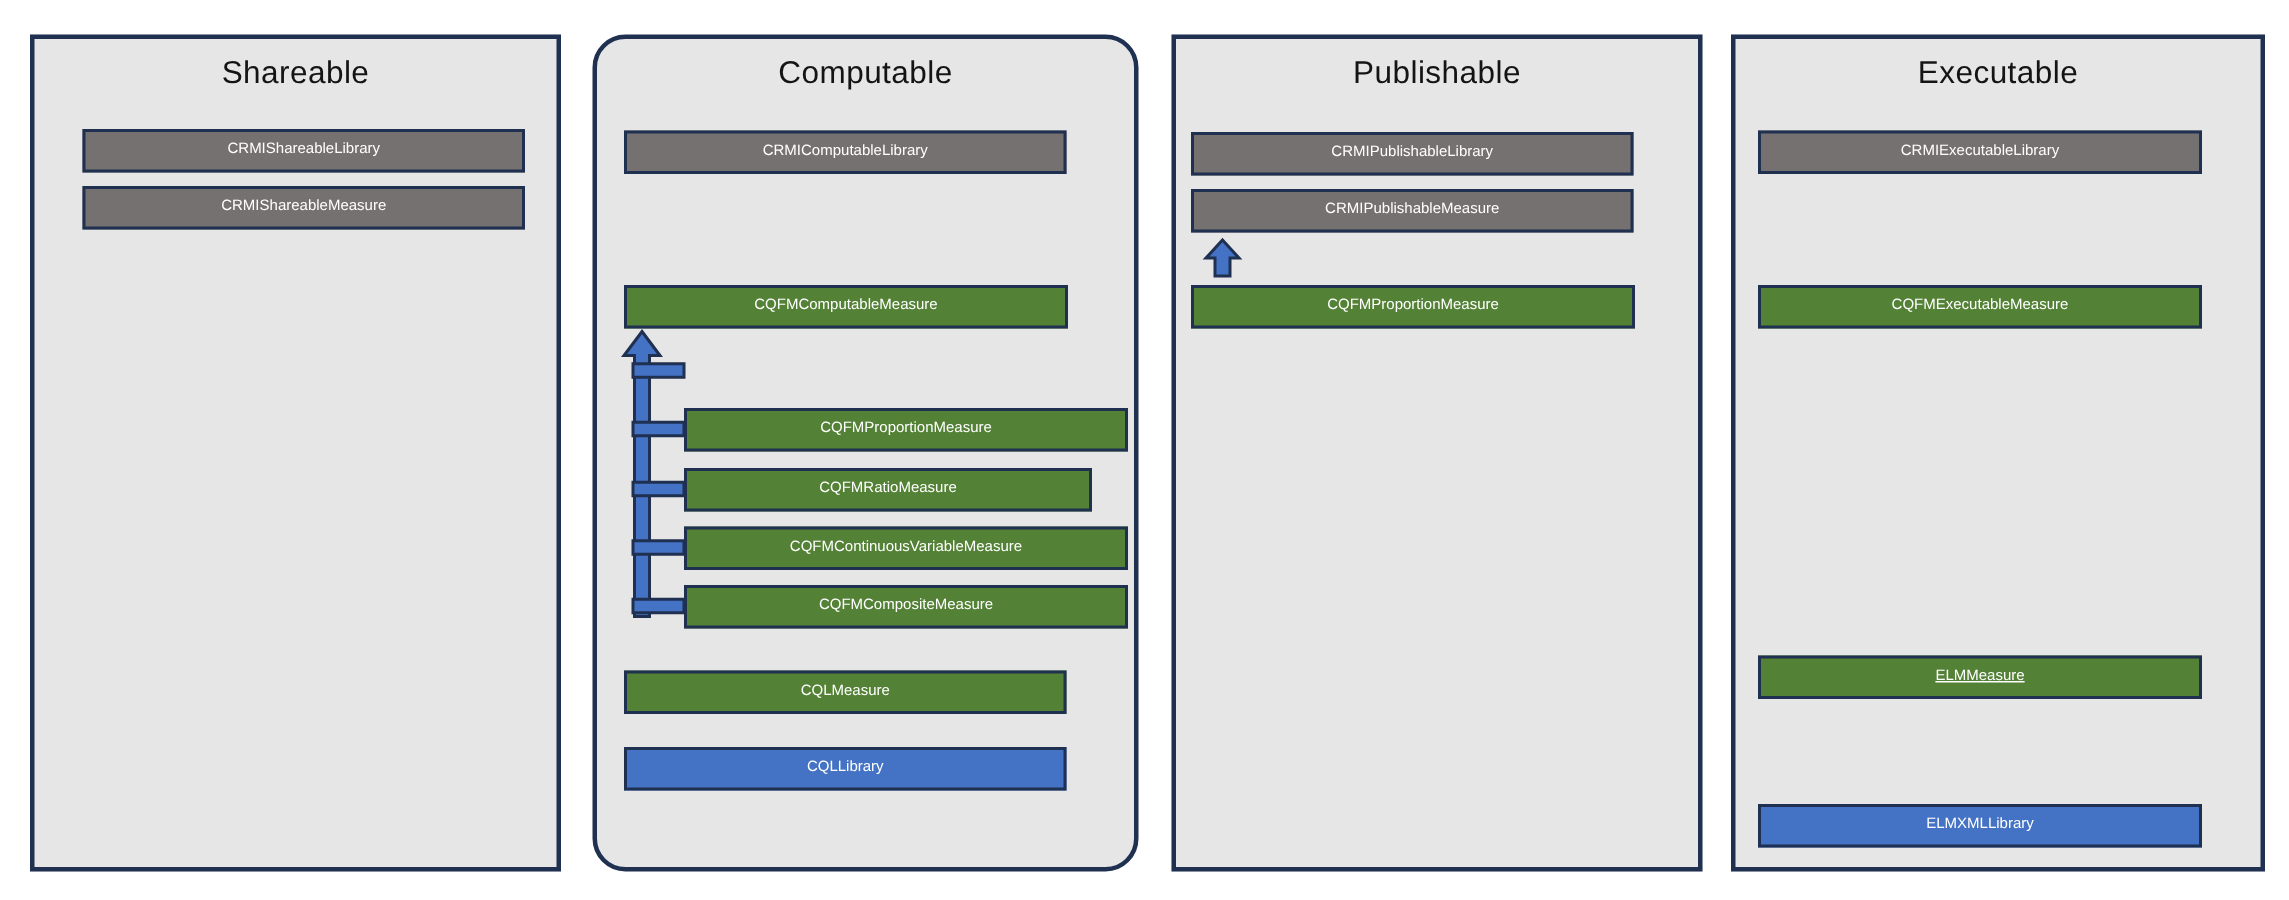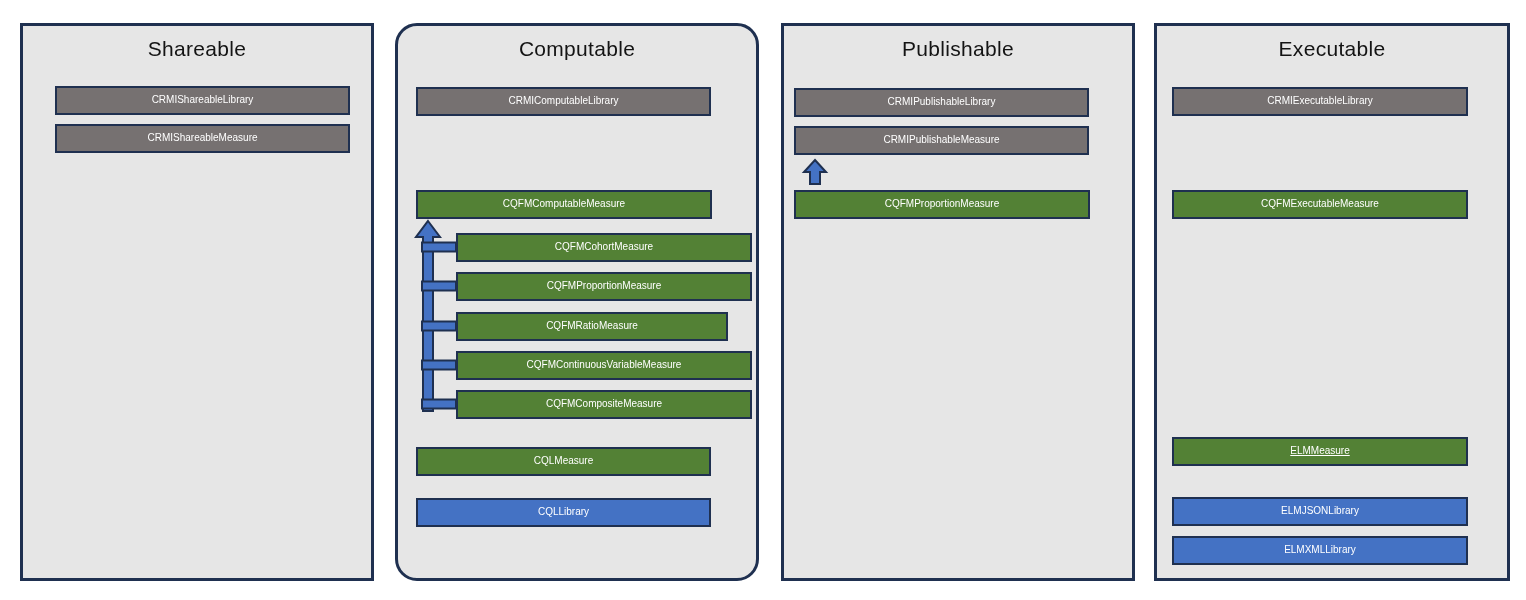--- a/index.html
+++ b/index.html
@@ -82,21 +82,20 @@
 
       <path d="M12 5 L24 21 L17 21 L17 195 L7 195 L7 21 L0 21 Z" fill="#4472c4" stroke="#1f3050" stroke-width="2" stroke-linejoin="miter"></path>
 
       <rect x="6" y="26.5" width="34" height="9" fill="#4472c4" stroke="#1f3050" stroke-width="2"></rect>
       <rect x="6" y="65.5" width="34" height="9" fill="#4472c4" stroke="#1f3050" stroke-width="2"></rect>
       <rect x="6" y="105.5" width="34" height="9" fill="#4472c4" stroke="#1f3050" stroke-width="2"></rect>
       <rect x="6" y="144.5" width="34" height="9" fill="#4472c4" stroke="#1f3050" stroke-width="2"></rect>
       <rect x="6" y="183.5" width="34" height="9" fill="#4472c4" stroke="#1f3050" stroke-width="2"></rect>
     </svg>
 
-    <div class="box green b-cohort">CQFMCohortMeasure</div>
     <div class="box green b-prop">CQFMProportionMeasure</div>
     <div class="box green b-ratio">CQFMRatioMeasure</div>
     <div class="box green b-cont">CQFMContinuousVariableMeasure</div>
     <div class="box green b-comp">CQFMCompositeMeasure</div>
     <div class="box green b-cqlm">CQLMeasure</div>
     <div class="box blue b-cqll">CQLLibrary</div>
   </div>
 
   <div class="panel" id="panel-publishable">
     <div class="panel-title">Publishable</div>
@@ -108,17 +107,16 @@
     </svg>
 
     <div class="box green b3">CQFMProportionMeasure</div>
   </div>
 
   <div class="panel" id="panel-executable">
     <div class="panel-title">Executable</div>
     <div class="box gray b-crmi">CRMIExecutableLibrary</div>
     <div class="box green b-cqfm">CQFMExecutableMeasure</div>
     <div class="box green b-elmm">ELMMeasure</div>
-    <div class="box blue b-json">ELMJSONLibrary</div>
     <div class="box blue b-xml">ELMXMLLibrary</div>
   </div>
 
 </div>
 
 </body></html>

